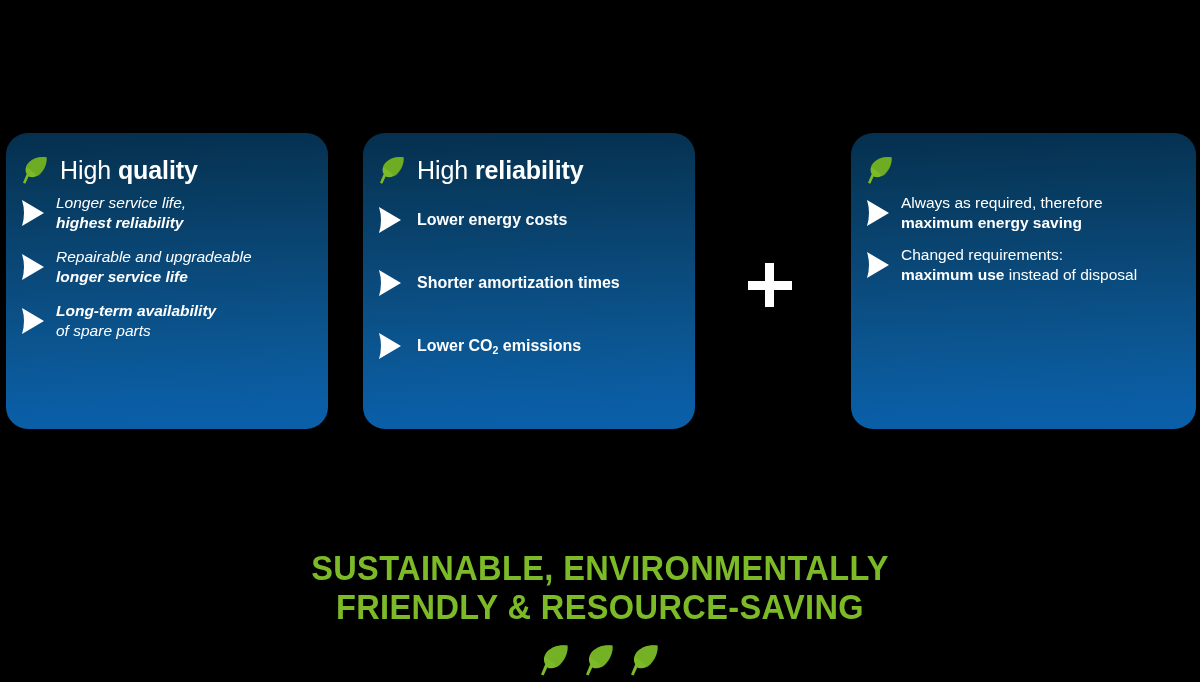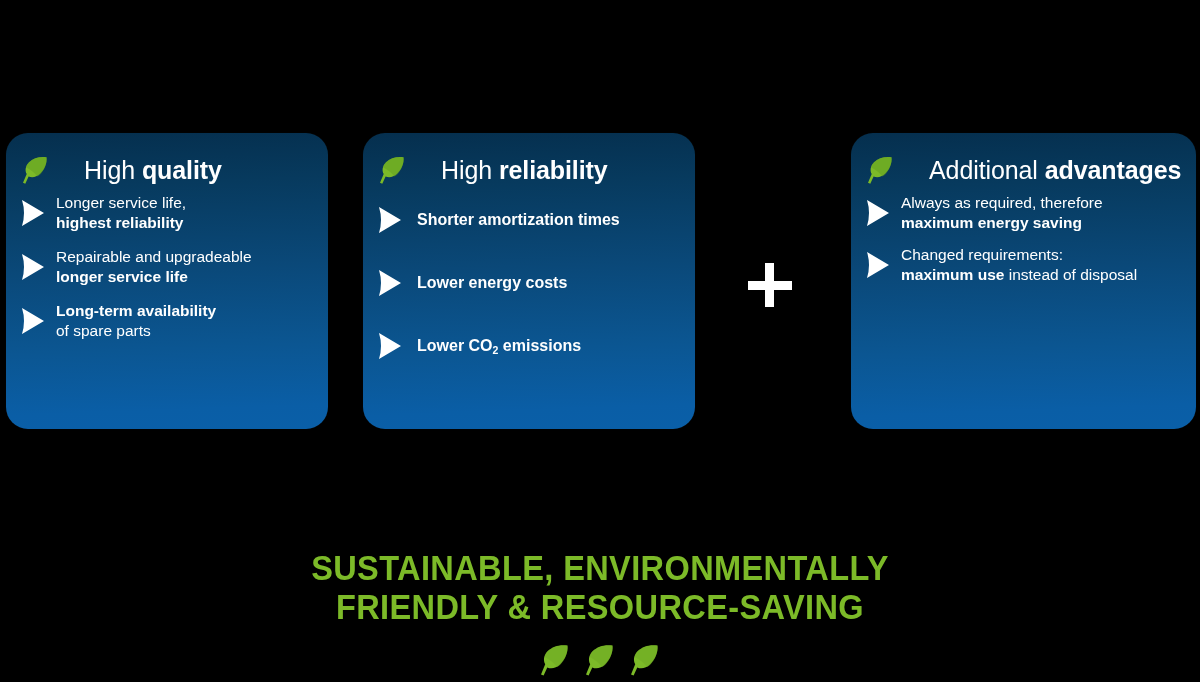--- a/index.html
+++ b/index.html
@@ -37,21 +37,20 @@
   .card-2 { left:363px; width:332px; }
   .card-3 { left:851px; width:345px; }
 
   
   .card-head {
     display:flex;
     align-items:center;
     padding-left:14px;
     padding-top:19px;
     height:54px;
-    gap:24px;
   }
   .leaf-head { width:30px; height:30px; flex:0 0 30px; margin-right:10px; }
   .leaf-head svg { display:block; width:30px; height:30px; }
 
   .card-title {
     color:#ffffff;
     font-size:25px;
     line-height:28px;
     font-weight:300;
     white-space:nowrap;
@@ -84,21 +83,21 @@
   }
   .btext b { font-weight:700; }
   .btext sub { font-size:10.5px; font-weight:700; vertical-align:baseline; position:relative; top:3px; }
 
   
   .card-2 .bullets { padding-top:18px; }
   .card-2 .bullet { margin-bottom:33px; align-items:center; }
   .card-2 .btext { font-weight:700; font-size:16px; padding-left:4px; }
 
   .card-1 .bullets { padding-top:6px; }
-  .card-1 .bullet { margin-bottom:14px; }
+  .card-1 .bullet { margin-bottom:14px;font-style:italic; }
 
   .card-3 .bullets { padding-top:6px; padding-right:4px; }
   .card-3 .bullet { margin-bottom:12px; }
   .card-3 .btext { font-size:15.5px; }
 
   
   .plus-wrap {
     position:absolute;
     left:748px; top:263px;
     width:44px; height:44px;
@@ -210,30 +209,30 @@
     </div>
 
     <div class="bullets">
 
       <div class="bullet">
         <span class="tri">
           <svg viewBox="0 0 26 30" aria-hidden="true">
             <path d="M2 2 L24 15 L2 28 Q6 15 2 2 Z" fill="#ffffff"></path>
           </svg>
         </span>
+        <span class="btext">Lower energy costs</span>
+      </div>
+
+      <div class="bullet">
+        <span class="tri">
+          <svg viewBox="0 0 26 30" aria-hidden="true">
+            <path d="M2 2 L24 15 L2 28 Q6 15 2 2 Z" fill="#ffffff"></path>
+          </svg>
+        </span>
         <span class="btext">Shorter amortization times</span>
-      </div>
-
-      <div class="bullet">
-        <span class="tri">
-          <svg viewBox="0 0 26 30" aria-hidden="true">
-            <path d="M2 2 L24 15 L2 28 Q6 15 2 2 Z" fill="#ffffff"></path>
-          </svg>
-        </span>
-        <span class="btext">Lower energy costs</span>
       </div>
 
       <div class="bullet">
         <span class="tri">
           <svg viewBox="0 0 26 30" aria-hidden="true">
             <path d="M2 2 L24 15 L2 28 Q6 15 2 2 Z" fill="#ffffff"></path>
           </svg>
         </span>
         <span class="btext"><span>Lower CO</span><sub>2</sub><span> emissions</span></span>
       </div>
@@ -241,24 +240,20 @@
     </div>
   </div>
 
   <div class="card card-3">
     <div class="card-head">
       <span class="leaf-head">
         <svg viewBox="0 0 30 30" aria-hidden="true">
           <path d="M26.5 2.2C20 1.2 13.2 3 9 7.2c-3.6 3.6-4.3 8.3-2.3 11.9L3 27.8l2.3 1 3.3-7.4c3.6 1.6 8.1.6 11.4-2.7C24.6 14.3 27.2 8.2 26.5 2.2z" fill="#7cba28"></path>
           <path d="M26.5 2.2C20 1.2 13.2 3 9 7.2c-1.5 1.5-2.5 3.2-3 5 3.8 2.1 8.4 4.8 11.3 9.4 1.2-.6 2.4-1.5 3.5-2.6C24.6 14.3 27.2 8.2 26.5 2.2z" fill="#5e9c1e" opacity="0.45"></path>
         </svg>
-      </span>
-      <span class="card-title">
-        <span>Additional</span>
-        <b>advantages</b>
       </span>
     </div>
 
     <div class="bullets">
 
 
       <div class="bullet">
         <span class="tri">
           <svg viewBox="0 0 26 30" aria-hidden="true">
             <path d="M2 2 L24 15 L2 28 Q6 15 2 2 Z" fill="#ffffff"></path>

